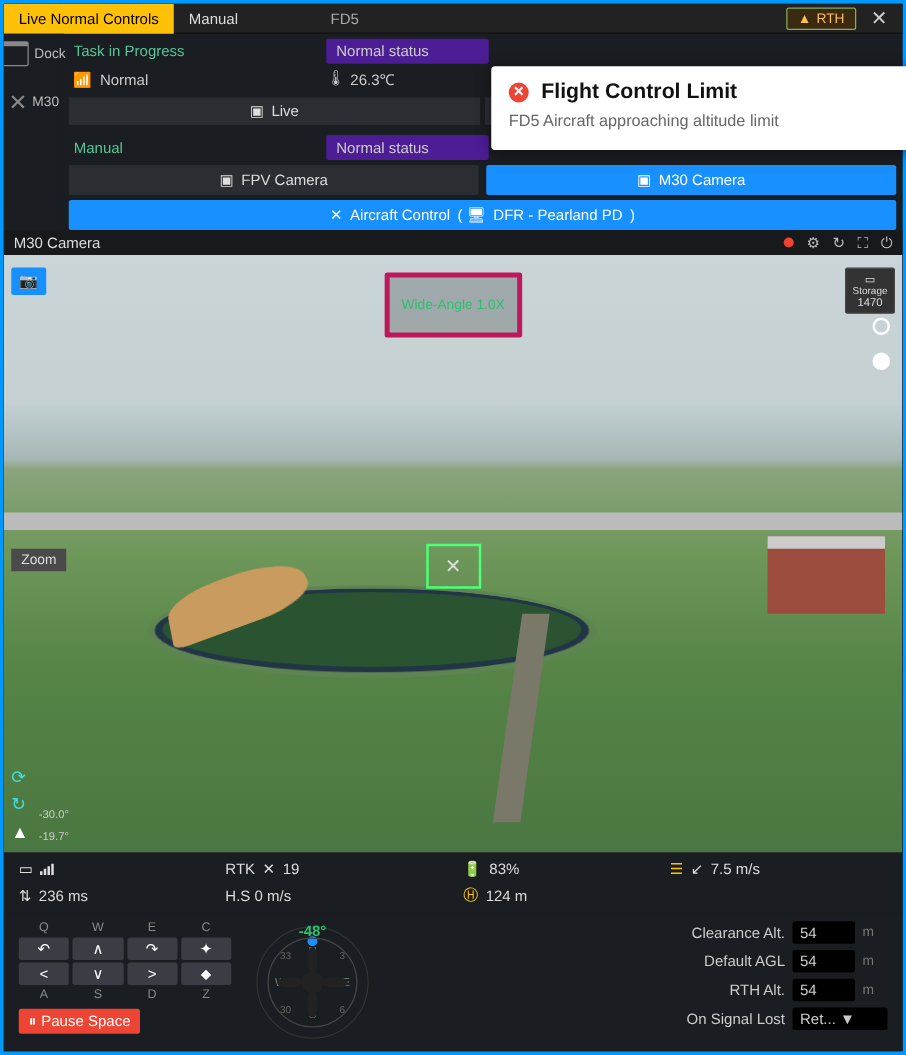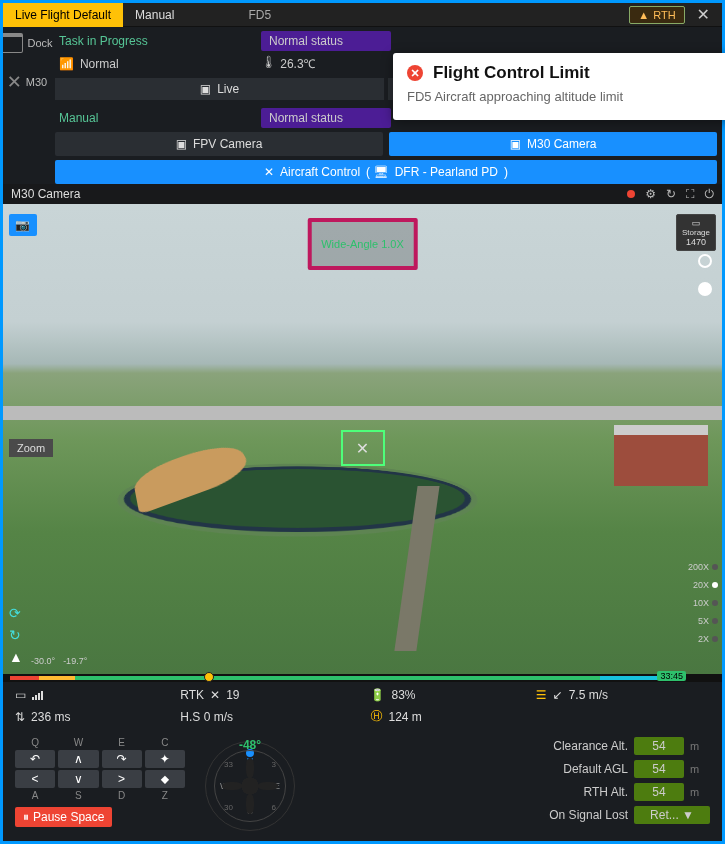--- a/index.html
+++ b/index.html
@@ -62,21 +62,21 @@
   .circ { width: 14px; height: 14px; border: 2px solid #fff; border-radius: 50%;}
   .circ.f { background: #fff;}
   .reticle { position:absolute; left:50%; top:52%; transform:translate(-50%,-50%); width:44px; height:36px; border: 2px solid #4eff7a; display:flex; align-items:center; justify-content:center;}
   .reticle::before { content:"✕"; color:#ddd; font-size:16px;}
   .zoom-scale { position:absolute; right: 4px; bottom: 30px; display: flex; flex-direction: column; align-items: flex-end; gap: 8px; color: #ccc; font-size: 9px; }
   .zoom-scale span{ display:flex; align-items: center; gap: 3px;}
   .zoom-scale span::after { content:""; display:inline-block; width:6px; height:6px; border-radius:50%; background:#555;}
   .zoom-scale span.sel::after { background:#fff;}
   .gimbal-icons { position:absolute; left: 6px; bottom: 6px; display:flex; flex-direction:column; gap:4px;}
   .gimbal-icons div { width: 18px; height: 18px; color:#4dd; font-size:14px; line-height:1; }
-  .gimbal-nums { position:absolute; left: 28px; bottom: 8px; display:flex; gap: 8px; font-size: 9px; color: #ccc;}
+  .gimbal-nums { position:absolute; left: 28px; bottom: 8px; display:flex; gap: 8px; font-size: 9px; color: #ccc; flex-direction: column;}
 
   
   .prog { height: 8px; background: #111; position: relative; }
   .prog .seg { position:absolute; top:2px; height:4px;}
   .s-red { background:#e43; left:1%; width:4%;}
   .s-yel { background:#fb3; left:5%; width:5%;}
   .s-grn { background:#2ec06c; left:10%; width:19%;}
   .s-grn2 { background:#2ec06c; left:29%; width:54%;}
   .s-blu { background:#18c2dd; left:83%; width:11%;}
   .prog .knob { position:absolute; left:28%; top:-2px; width:10px; height:10px; border-radius:50%; background:#ffc107; border:1px solid #222;}
@@ -107,32 +107,32 @@
   .compass .rotor { width:40px; height:40px; background: radial-gradient(circle,#222 30%,transparent 31%); position: relative;}
   .compass .blade { position:absolute; background:#222; width:8px; height:20px; left:16px; top:-8px; border-radius:40%;}
   .compass .blade.b2 { transform: rotate(90deg); transform-origin: 4px 28px;}
   .compass .blade.b3 { transform: rotate(180deg); transform-origin: 4px 28px;}
   .compass .blade.b4 { transform: rotate(270deg); transform-origin: 4px 28px;}
   .compass .tick { position:absolute; font-size:8px; color:#666;}
   .compass .n-ind { position:absolute; top:7px; left:46%; width:8px; height:8px; background:#1890ff; border-radius:50%;}
 
   .settings { margin-left: auto; width: 220px; font-size: 12px; display: grid; grid-template-columns: 1fr 50px 20px; gap: 5px 6px; align-items: center; }
   .settings .lbl { text-align: right; color: #ccc; }
-  .settings .val { background: #4d7c0f; padding: 2px 6px; text-align: center; border-radius: 2px; }
+  .settings .val { background: #000000; padding: 2px 6px; text-align: left; border-radius: 2px; }
   .settings .unit { color: #777; font-size: 11px;}
 
   .yel-icon { color:#ffc107; }
 </style>
 </head>
 <body>
 
 <div class="app">
 
   <div class="top-tabs">
-    <div class="tab active">Live Flight Default</div>
+    <div class="tab active">Live Normal Controls</div>
     <div class="tab mid">Manual</div>
     <div class="tab fd">FD5</div>
     <div class="top-right">
       <div class="rth-btn">
         <span>▲</span>
         <span>RTH</span>
       </div>
       <div class="close-x">✕</div>
     </div>
   </div>
@@ -227,45 +227,29 @@
       <div class="storage">
         <div>▭</div>
         <div style="font-size:8px">Storage</div>
         <div>1470</div>
       </div>
       <div class="side-icons">
         <div class="circ"></div>
         <div class="circ f"></div>
       </div>
       <div class="reticle"></div>
-      <div class="zoom-scale">
-        <span>200X</span>
-        <span class="sel">20X</span>
-        <span>10X</span>
-        <span>5X</span>
-        <span>2X</span>
-      </div>
       <div class="gimbal-icons">
         <div style="color:#4dd">⟳</div>
         <div style="color:#4dd">↻</div>
         <div style="color:#fff">▲</div>
       </div>
       <div class="gimbal-nums">
         <span>-30.0°</span>
         <span>-19.7°</span>
       </div>
-    </div>
-    <div class="prog">
-      <div class="seg s-red"></div>
-        <div class="seg s-yel"></div>
-        <div class="seg s-grn"></div>
-        <div class="seg s-grn2"></div>
-        <div class="seg s-blu"></div>
-      <div class="knob"></div>
-      <div class="time">33:45</div>
     </div>
 
     <div class="telemetry">
       <div class="t">
           <span>▭</span>
           <span class="sig-bars">
             <i></i>
             <i></i>
             <i></i>
             <i></i>

